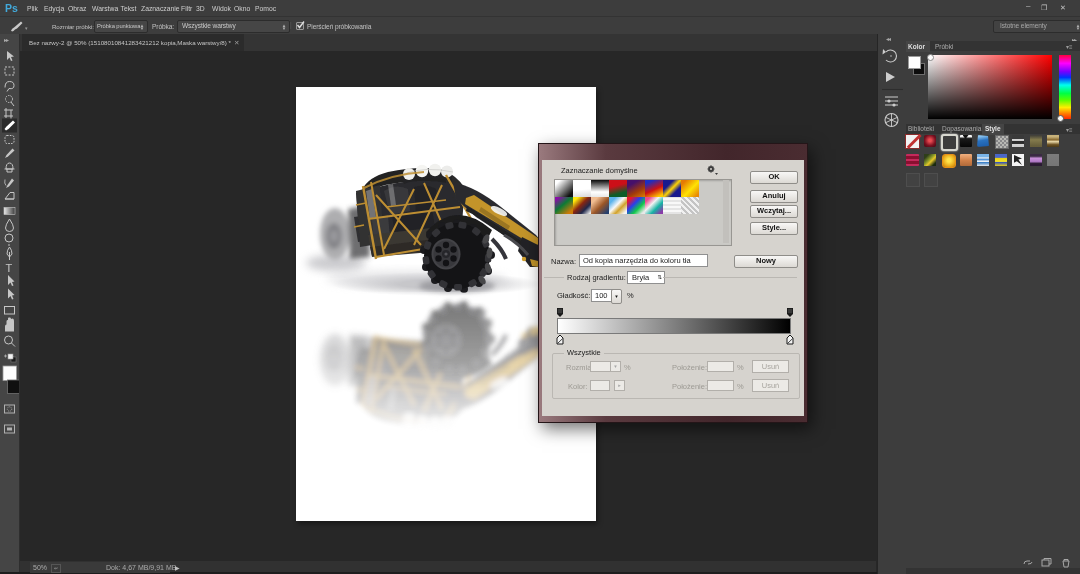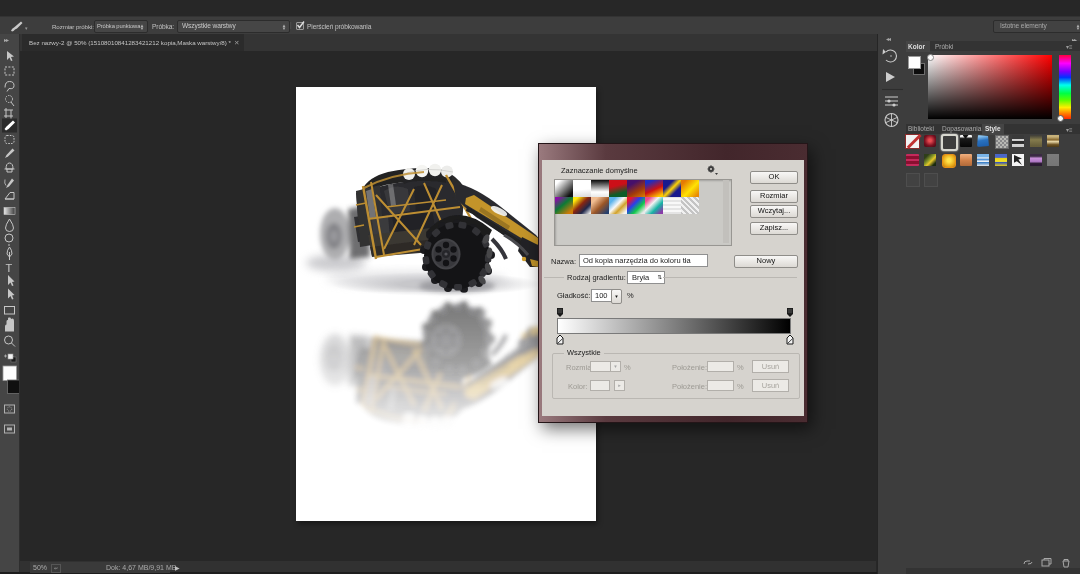--- a/index.html
+++ b/index.html
@@ -29,29 +29,46 @@
           box-shadow:4px 6px 16px rgba(0,0,0,0.55);border:1px solid #241518;
           background:linear-gradient(to right,#9a7a7e,#5a3a3f 25%,#42262b 70%,#4a2c31);}
   #dlgtitle{position:absolute;left:0;top:0;width:268px;height:16px;
      background:linear-gradient(to right,#c2abae 0%,#9a797d 14%,#68454a 28%,#46282c 48%,#3a2024 70%,#44282c 100%);}
   #dlgtitle:before{content:"";position:absolute;left:0;top:0;width:100%;height:8px;
      background:linear-gradient(rgba(255,255,255,0.2),rgba(255,255,255,0.03));}
   #dlgbody{position:absolute;left:3px;top:16px;width:262px;height:256px;background:#d6d3ce;
            font-size:7.5px;color:#1c1c1c;}
   .fld{position:absolute;background:#fff;border:1px solid #909090;}
   .btn{position:absolute;background:linear-gradient(#f8f7f6,#eceae7 45%,#dcd9d4);
-       border:1px solid #8f8d89;border-radius:2px;text-align:center;font-size:7.5px;color:#111;}
+       border:1px solid #8f8d89;border-radius:2px;text-align:center;font-size:7.5px;color:#111;font-weight:bold;}
   .gbx{position:absolute;border:1px solid #bab7b2;border-radius:2px;}
   .dis{color:#9d9a94;}
   .fldd{position:absolute;background:#eceae6;border:1px solid #b2afaa;}
   .th{position:absolute;width:18px;height:17px;}
 </style></head>
 <body>
 <div id="app">
 
+  <div class="abs" id="menubar">
+    <div id="pslogo">Ps</div>
+    <div class="mi" style="left:27px">Plik</div>
+    <div class="mi" style="left:44px">Edycja</div>
+    <div class="mi" style="left:68px">Obraz</div>
+    <div class="mi" style="left:92px">Warstwa</div>
+    <div class="mi" style="left:120.5px">Tekst</div>
+    <div class="mi" style="left:141px">Zaznaczanie</div>
+    <div class="mi" style="left:181px">Filtr</div>
+    <div class="mi" style="left:196px">3D</div>
+    <div class="mi" style="left:212px">Widok</div>
+    <div class="mi" style="left:234px">Okno</div>
+    <div class="mi" style="left:255px">Pomoc</div>
+    <div class="winbtn" style="left:1026px;top:1px">–</div>
+    <div class="winbtn" style="left:1041px;font-size:7px">❐</div>
+    <div class="winbtn" style="left:1060px;font-size:7px">✕</div>
+  </div>
 
   <div class="abs" id="optbar">
     <svg class="abs" style="left:9px;top:4px" width="14" height="11" viewBox="0 0 14 11">
       <path d="M12 0.5 L13.5 2 L8 7.5 L6 8.5 L4.5 10 L3 10.5 L2 9.5 L3.5 7.5 L5 6.5 Z" fill="#c9c9c9"></path>
     </svg>
     <div class="abs" style="left:25px;top:8px;color:#999;font-size:5px">▾</div>
     <div class="abs" style="left:52px;top:6px;font-size:6.2px">Rozmiar próbki:</div>
     <div class="dd" style="left:94px;top:3px;width:50px;height:11px;padding-left:2px;font-size:5.8px">Próbka punktowa<span class="ddarr">▲<br>▼</span></div>
     <div class="abs" style="left:152px;top:6px">Próbka:</div>
     <div class="dd" style="left:177px;top:3px;width:107px;height:11px;padding-left:4px">Wszystkie warstwy<span class="ddarr">▲<br>▼</span></div>
@@ -394,23 +411,23 @@
       <div class="th" style="left:49px;top:37px;background:linear-gradient(135deg,#f0bc90 20%,#9a5526 55%,#26406e 90%)"></div>
       <div class="th" style="left:67px;top:37px;background:linear-gradient(135deg,#5cb4ec 20%,#f8f8f8 45%,#d2a22a 65%,#f4f4f4 90%)"></div>
       <div class="th" style="left:85px;top:37px;background:linear-gradient(135deg,#e81430 15%,#2a3eea 40%,#12c84a 65%,#e8e8e8 90%)"></div>
       <div class="th" style="left:103px;top:37px;background:linear-gradient(135deg,#ec4a90 15%,#f2f2f2 40%,#16b4a4 65%,#8a3aa8 90%)"></div>
       <div class="th" style="left:121px;top:37px;background:
         repeating-linear-gradient(0deg,#e4e4e4 0 2px,#f8f8f8 2px 4px)"></div>
       <div class="th" style="left:139px;top:37px;background:
         repeating-linear-gradient(45deg,#c4c4c4 0 2px,#f0f0f0 2px 4px)"></div>
 
       <div class="btn" style="left:208px;top:11px;width:46px;height:11px;line-height:10px">OK</div>
-      <div class="btn" style="left:208px;top:30px;width:46px;height:11px;line-height:10px">Rozmiar</div>
+      <div class="btn" style="left:208px;top:30px;width:46px;height:11px;line-height:10px">Anuluj</div>
       <div class="btn" style="left:208px;top:45px;width:46px;height:11px;line-height:10px">Wczytaj...</div>
-      <div class="btn" style="left:208px;top:62px;width:46px;height:11px;line-height:10px">Zapisz...</div>
+      <div class="btn" style="left:208px;top:62px;width:46px;height:11px;line-height:10px">Style...</div>
 
       <div class="abs" style="left:9px;top:97px">Nazwa:</div>
       <div class="fld" style="left:37px;top:94px;width:124px;height:11px;line-height:11px;padding-left:3px">Od kopia narzędzia do koloru tła</div>
       <div class="btn" style="left:192px;top:95px;width:62px;height:11px;line-height:10px">Nowy</div>
 
       <div class="abs" style="left:25px;top:113px">Rodzaj gradientu:</div>
       <div class="fld" style="left:85px;top:111px;width:32px;height:11px;line-height:11px;padding-left:4px">Bryła<span style="position:absolute;right:2px;top:0px;font-size:5.5px">⇅</span></div>
       <div class="abs" style="left:121px;top:117px;width:134px;height:1px;background:#bab7b2"></div>
       <div class="abs" style="left:2px;top:117px;width:20px;height:1px;background:#bab7b2"></div>
 

